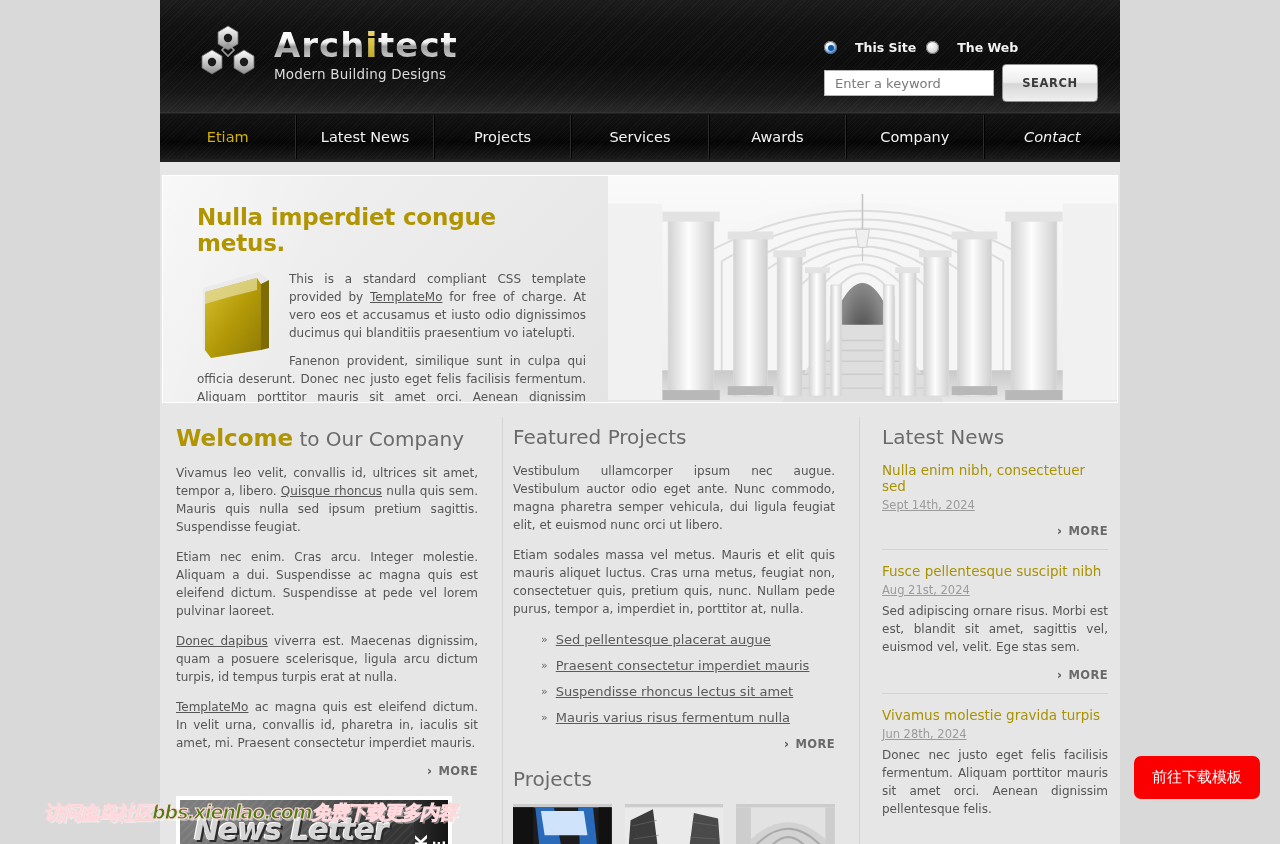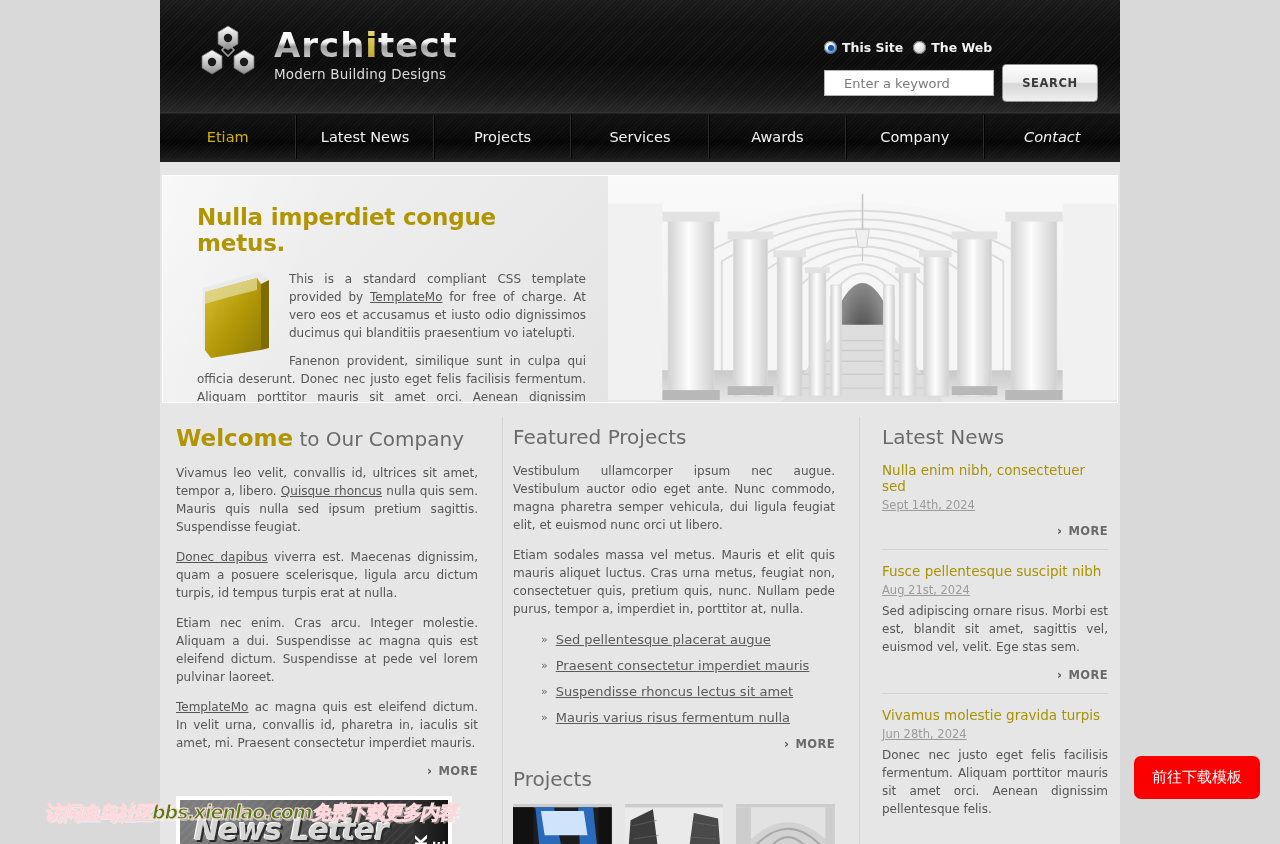--- a/index.html
+++ b/index.html
@@ -50,37 +50,37 @@
   }
   .logo-title .gold {
     background: linear-gradient(180deg,#f4e07a 0%,#d9c03a 50%,#b39a22 100%);
     -webkit-background-clip: text; background-clip: text; color: transparent;
   }
   .logo-sub {
     margin-top: 4px; font-size: 13.5px; color: #dcdcdc; letter-spacing: .2px;
   }
   .search-block { position: absolute; right: 0px; top: 40px; width: 310px; }
   .radios { display:flex; align-items:center; gap: 10px; margin-bottom: 9px; padding-left:14px;}
-  .radio-item { display:flex; align-items:center; gap:5px; }
+  .radio-item { display:flex; align-items:center; gap:18px; }
   .radio {
     width: 13px; height: 13px; border-radius: 50%;
     background: radial-gradient(circle at 38% 32%, #ffffff 0%, #e2e2e2 48%, #9c9c9c 100%);
     box-shadow: inset 0 0 0 1px #6d6d6d;
     position: relative;
   }
   .radio.on { background: radial-gradient(circle at 38% 32%, #fff 0%, #dfe9f5 35%, #3f7fd0 70%, #14538f 100%); }
   .radio.on:after {
     content:""; position:absolute; left:3.5px; top:3.5px; width:6px; height:6px;
     border-radius:50%; background:#0b57a4;
   }
   .radio-lbl { font-size: 12.5px; color:#f2f2f2; font-weight:bold;}
   .search-row { display:flex; align-items:center; gap:8px; padding-left:14px;}
   .search-input {
     width: 170px; height: 26px; border: 1px solid #b4b4b4; background:#fff;
-    font-size: 13px; color:#5c5c5c; padding: 0 19px; outline:none;
+    font-size: 13px; color:#5c5c5c; padding: 0 10px; outline:none;
     font-family: "DejaVu Sans", "Liberation Sans", sans-serif;
   }
   .search-input::placeholder { color:#7a7a7a; }
   .search-btn {
     width: 96px; height: 38px; cursor:pointer;
     border: 1px solid #8e8e8e; border-radius: 4px;
     background: linear-gradient(180deg,#fdfdfd 0%,#ededed 48%,#d6d6d6 52%,#efefef 100%);
     font-size: 11.5px; font-weight:bold; letter-spacing:.6px; color:#3a3a3a;
     font-family: "DejaVu Sans", "Liberation Sans", sans-serif;
   }
@@ -385,23 +385,23 @@
       </div>
     </div>
 
     <div class="cols">
 
       <div class="col-a">
         <h2 class="sect"><span class="gold">Welcome</span><span> to Our Company</span></h2>
 
         <p class="body-p"><span>Vivamus leo velit, convallis id, ultrices sit amet, tempor a, libero. </span><a href="#">Quisque rhoncus</a><span> nulla quis sem. Mauris quis nulla sed ipsum pretium sagittis. Suspendisse feugiat.</span></p>
 
+        <p class="body-p">Etiam nec enim. Cras arcu. Integer molestie. Aliquam a dui. Suspendisse ac magna quis est eleifend dictum. Suspendisse at pede vel lorem pulvinar laoreet.</p>
+
         <p class="body-p"><a href="#">Donec dapibus</a><span> viverra est. Maecenas dignissim, quam a posuere scelerisque, ligula arcu dictum turpis, id tempus turpis erat at nulla.</span></p>
-
-        <p class="body-p">Etiam nec enim. Cras arcu. Integer molestie. Aliquam a dui. Suspendisse ac magna quis est eleifend dictum. Suspendisse at pede vel lorem pulvinar laoreet.</p>
 
         <p class="body-p"><a href="#">TemplateMo</a><span> ac magna quis est eleifend dictum. In velit urna, convallis id, pharetra in, iaculis sit amet, mi. Praesent consectetur imperdiet mauris.</span></p>
 
         <a class="more" href="#">
           <span class="chev">›</span>
           <span>MORE</span>
         </a>
 
         <a class="newsletter" href="#">
           <span class="nl-stripes"></span>

